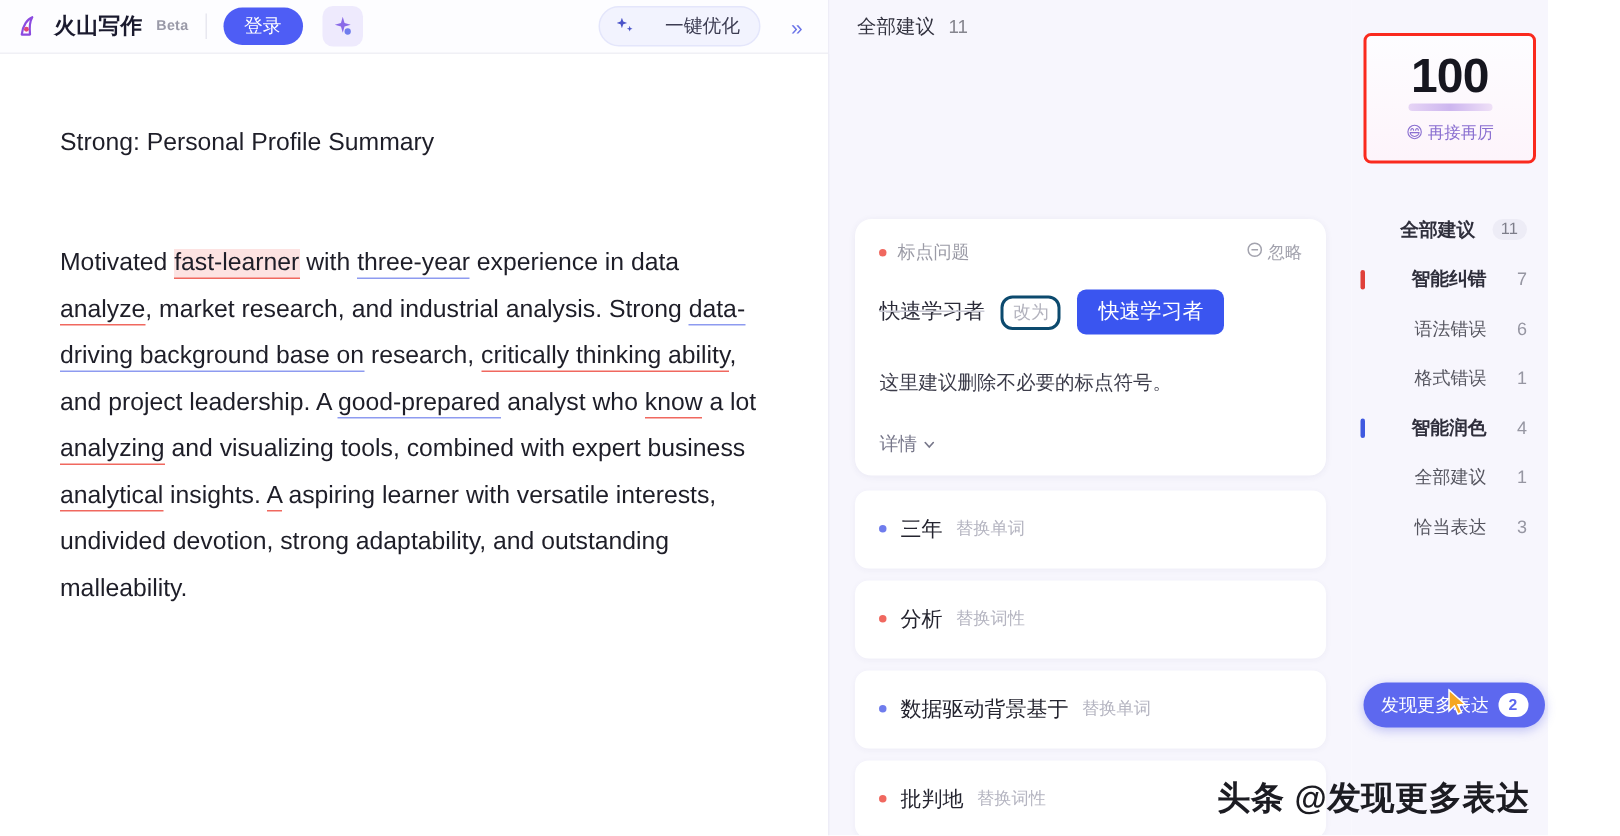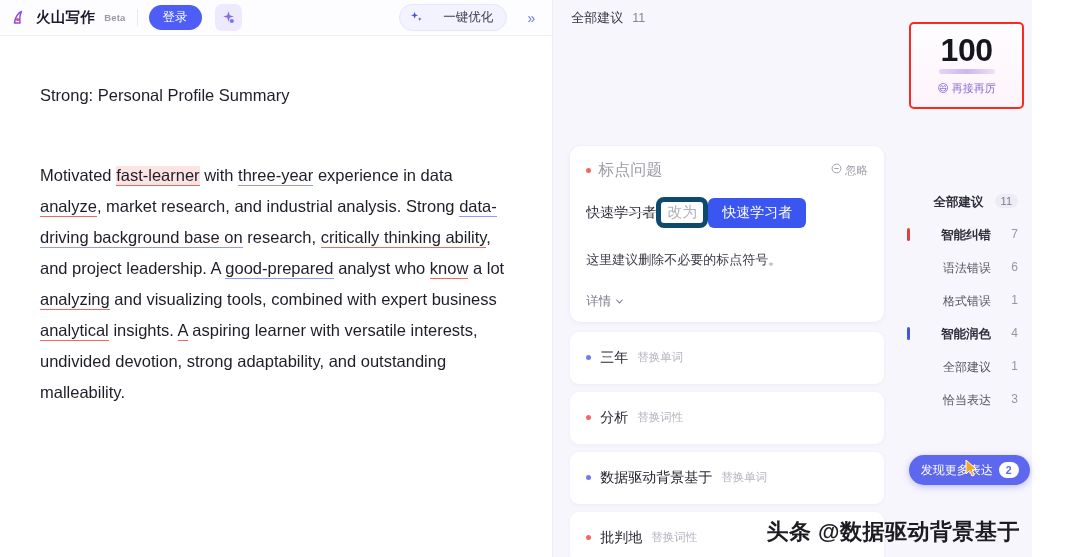--- a/index.html
+++ b/index.html
@@ -112,39 +112,39 @@
     background: #fff; border-radius: 11px;
     padding: 14px 16px 12px 16px;
     box-shadow: 0 1px 5px rgba(60,55,120,0.07);
     margin-bottom: 10px;
   }
   .card-top { display: flex; align-items: center; }
   .card-type { display: flex; align-items: center; gap: 7px; }
   .dot { width: 5px; height: 5px; border-radius: 50%; flex: 0 0 5px; }
   .dot-red { background: #f0685f; }
   .dot-blue { background: #6f7ced; }
-  .card-type-label { font-size: 16px; color: #9b9ba6; }
+  .card-type-label { font-size: 12px; color: #9b9ba6; }
   .card-top-spacer { flex: 1 1 auto; }
   .ignore-btn {
     display: flex; align-items: flex-start; gap: 3px;
     font-size: 11.5px; color: #a3a3ae;
     background: transparent; border: none; cursor: pointer;
   }
   .card-replace {
-    display: flex; align-items: center; 
+    display: flex; align-items: center; gap: 11px;
     margin: 16px 0 4px 0;
   }
   .orig-word {
     font-size: 14px; color: #2b2b38;
     text-decoration: line-through;
     text-decoration-color: #c9c9d4;
   }
   .arrow-tag {
-    font-size: 15px; color: #b2b2bd;
-    border: 5px solid #0c4a6e; border-radius: 8px;
+    font-size: 12px; color: #b2b2bd;
+    border: 2px solid #0c4a6e; border-radius: 8px;
     padding: 1px 6px; white-space: nowrap;
   }
   .new-word {
     background: #3a55f0; color: #fff;
     font-size: 14px; font-weight: 500;
     padding: 6px 14px; border-radius: 6px;
     cursor: pointer; border: none;
   }
   .card-desc {
     font-size: 13px; color: #3c3c4a;
@@ -173,21 +173,21 @@
     position: absolute; right: 12px; bottom: 10px;
     font-size: 22px; font-weight: 700; color: #1c1c22;
     letter-spacing: 0.5px; z-index: 45; white-space: nowrap;
   }
 
   
   .nav-col {
     width: 137px; height: 557px;
     background: #f7f6fd;
     display: flex; flex-direction: column;
-    padding-top: 22px; position: relative; gap: 48px;
+    padding-top: 22px; position: relative;
   }
   .score-outer { padding: 0 8px; }
   .score-card {
     border: 2.5px solid #fa2a1e;
     border-radius: 5px;
     padding: 10px 0 11px 0;
     background: linear-gradient(180deg,#fdfdff 0%,#fdf4fb 100%);
     text-align: center;
   }
   .score-num {
@@ -404,14 +404,14 @@
       <button class="discover-btn">
         <span>发现更多表达</span>
         <span class="discover-badge">2</span>
       </button>
       <svg class="cursor-arrow" width="16" height="20" viewBox="0 0 16 20">
         <path d="M1 1 L1 15 L4.6 11.6 L7 17 L9.4 16 L7 10.8 L12 10.8 Z" fill="#f5a623" stroke="#fff" stroke-width="1"></path>
       </svg>
     </div>
   </div>
 
-  <div class="watermark">头条 @数据驱动背景基于</div>
+  <div class="watermark">头条 @发现更多表达</div>
 </div>
 
 </body></html>

